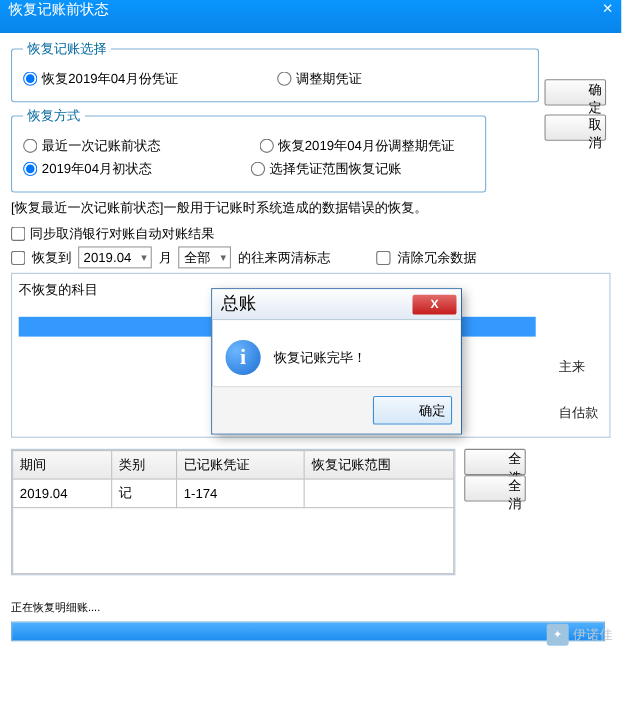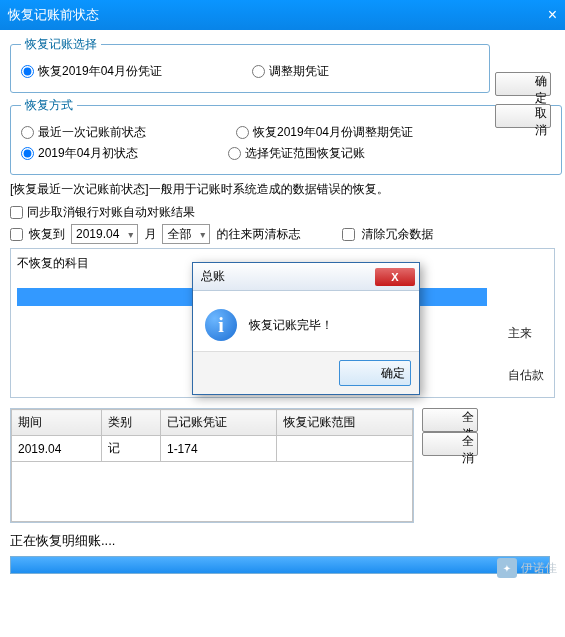--- a/index.html
+++ b/index.html
@@ -1,18 +1,18 @@
 <!DOCTYPE html>
 <html><head>
 <meta charset="utf-8">
 <style>
 * { box-sizing: border-box; margin: 0; padding: 0; font-family: "Microsoft YaHei", sans-serif; font-size: 12px; }
 body { width: 565px; height: 637px; background: #fff; overflow: hidden; }
 
-.titlebar { height: 30px; background: linear-gradient(#0a95ff, #0884e8); color: #fff; display: flex; align-items: center; padding: 0 8px; justify-content: space-between; }
+.titlebar { height: 30px; background: linear-gradient(#0a95ff, #0884e8); color: #fff; display: flex; padding: 0 8px; justify-content: space-between; }
 .titlebar .title { font-size: 13px; }
 .titlebar .close { font-size: 16px; cursor: pointer; }
 
 .content { padding: 6px 10px; position: relative; }
 
 fieldset { border: 1px solid #7aafd6; border-radius: 3px; padding: 6px 10px 8px; margin-bottom: 4px; position: relative; }
 legend { color: #0369a1; padding: 0 4px; font-size: 12px; }
 .radio-row { display: flex; gap: 90px; align-items: center; margin: 4px 0; }
 .radio-item { display: flex; align-items: center; gap: 4px; }
 .radio-item input[type=radio] { width: 13px; height: 13px; }
@@ -32,38 +32,38 @@
 .peek { position: absolute; right: 10px; top: 72px; line-height: 24px; color: #222; }
 
 .grid-area { display: flex; gap: 8px; margin-top: 10px; align-items: flex-start; }
 .grid { border: 1px solid #b5c9db; width: 404px; }
 .grid table { border-collapse: collapse; width: 100%; }
 .grid th, .grid td { border: 1px solid #c2c2c2; padding: 4px 6px; text-align: left; height: 22px; }
 .grid th { background: linear-gradient(#f8f8f8,#eaeaea); font-weight: normal; }
 .grid .spacer { height: 60px; }
 .side-btns { display: flex; flex-direction: column; }
 
-.status { margin-top: 9px; font-size: 13px; }
+.status { margin-top: 22px; font-size: 10px; }
 .progress { margin-top: 6px; height: 18px; border: 1px solid #7aafd6; background: #eef5fb; width: 540px; }
 .progress-fill { height: 100%; width: 100%; background: linear-gradient(#4fb0ff,#1e8ef0); }
 
 
 .modal { position: absolute; left: 192px; top: 232px; width: 228px; border: 1px solid #2f6aa8; box-shadow: 3px 3px 10px rgba(0,0,0,.35); background: #fff; }
 .modal-head { height: 28px; background: linear-gradient(#fefefe,#e2eaf4); display: flex; align-items: center; justify-content: space-between; padding: 0 4px 0 8px; border-bottom: 1px solid #bcd; }
-.modal-head .mtitle { font-size: 12px; }
+.modal-head .mtitle { font-size: 16px; }
 .modal-close { width: 40px; height: 18px; background: linear-gradient(#e26a6a,#c61b1b); border-radius: 2px; display: flex; align-items: center; justify-content: center; color: #fff; font-size: 11px; font-weight: bold; cursor: pointer; }
 .modal-body { padding: 18px 12px 10px; display: flex; align-items: center; gap: 12px; }
 .info-icon { width: 32px; height: 32px; border-radius: 50%; background: radial-gradient(circle at 30% 30%, #6cb7ff, #1d6fd4); display: flex; align-items: center; justify-content: center; color: #fff; font-size: 20px; font-weight: bold; font-family: Georgia, serif; }
 .modal-foot { padding: 8px; display: flex; justify-content: flex-end; border-top: 1px solid #ddd; background: #f4f4f4; }
 .modal-foot .btn { width: 72px; height: 26px; border: 1px solid #3b8fd8; background: linear-gradient(#f3f8fd,#d5e8f8); }
 
 .watermark { position: absolute; right: 8px; bottom: 2px; color: #bfcad3; display: flex; align-items: center; gap: 4px; font-size: 11px; }
 .wm-icon { width: 20px; height: 20px; border-radius: 3px; background: #9fc4e0; display: flex; align-items: center; justify-content: center; color: #fff; font-size: 10px; }
 
-fieldset.method { width: 552px; }
+fieldset.method { width: 432px; }
 fieldset.choice { width: 480px; }
 </style>
 </head>
 <body>
 
 <div class="titlebar">
   <span class="title">恢复记账前状态</span>
   <span class="close">×</span>
 </div>
 

